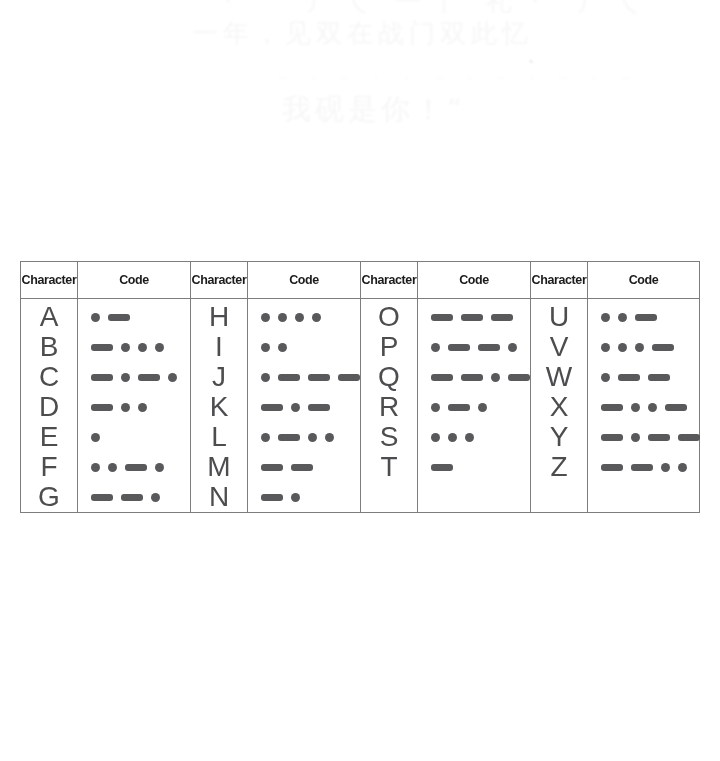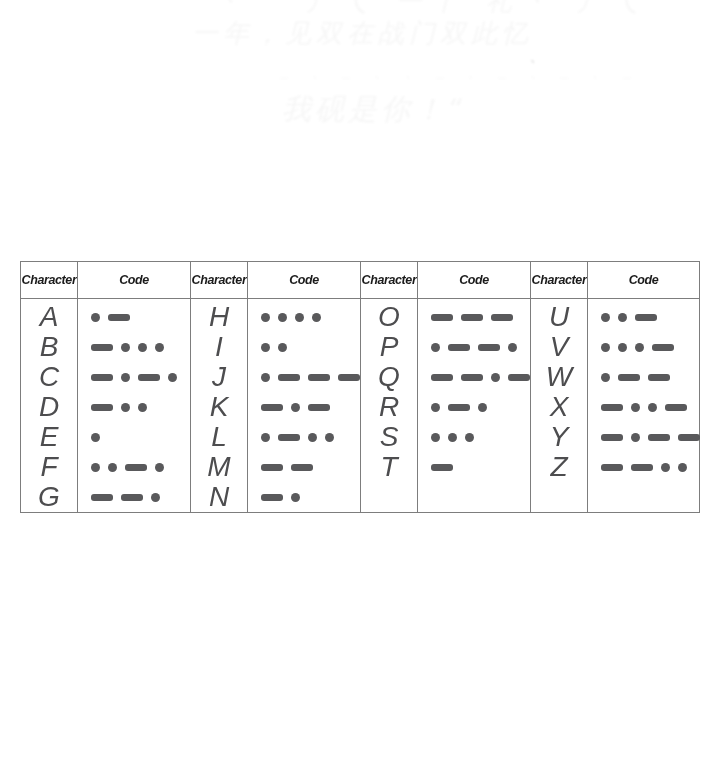--- a/index.html
+++ b/index.html
@@ -12,21 +12,20 @@
   }
   * { margin: 0; padding: 0; box-sizing: border-box; }
   html, body { background: #fff; }
   .canvas {
     position: relative;
     width: 720px;
     height: 761px;
     background: var(--background);
     overflow: hidden;
     font-family: "Liberation Sans", sans-serif;
-    font-style: italic;
   }
   
   .wm-layer { position: absolute; left: 0; top: 0; width: 720px; height: 260px; pointer-events: none; }
   .wm {
     position: absolute;
     color: var(--watermark);
     white-space: nowrap;
     filter: blur(1px);
     font-family: "DejaVu Sans", sans-serif;
   }

